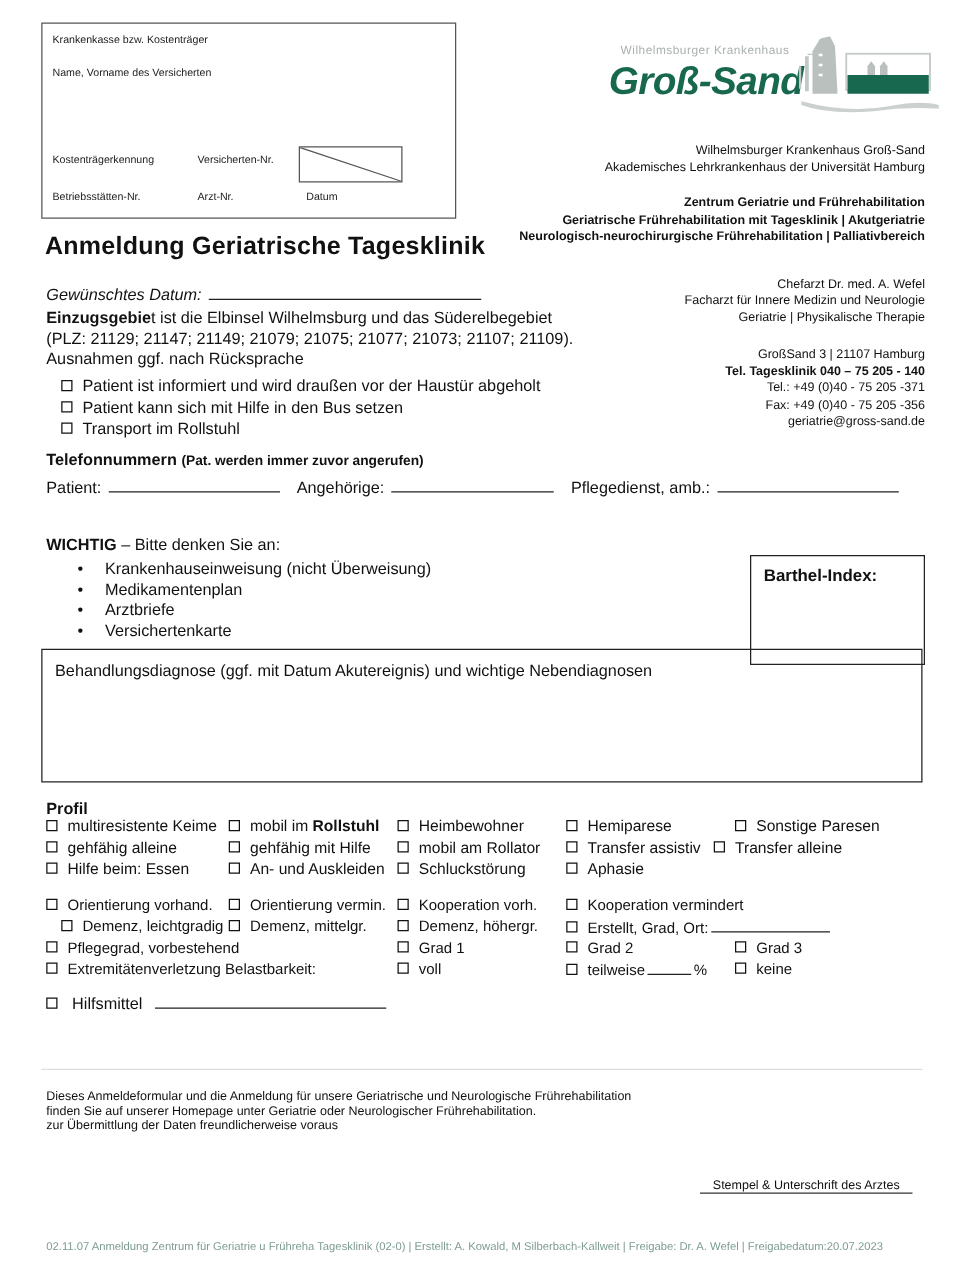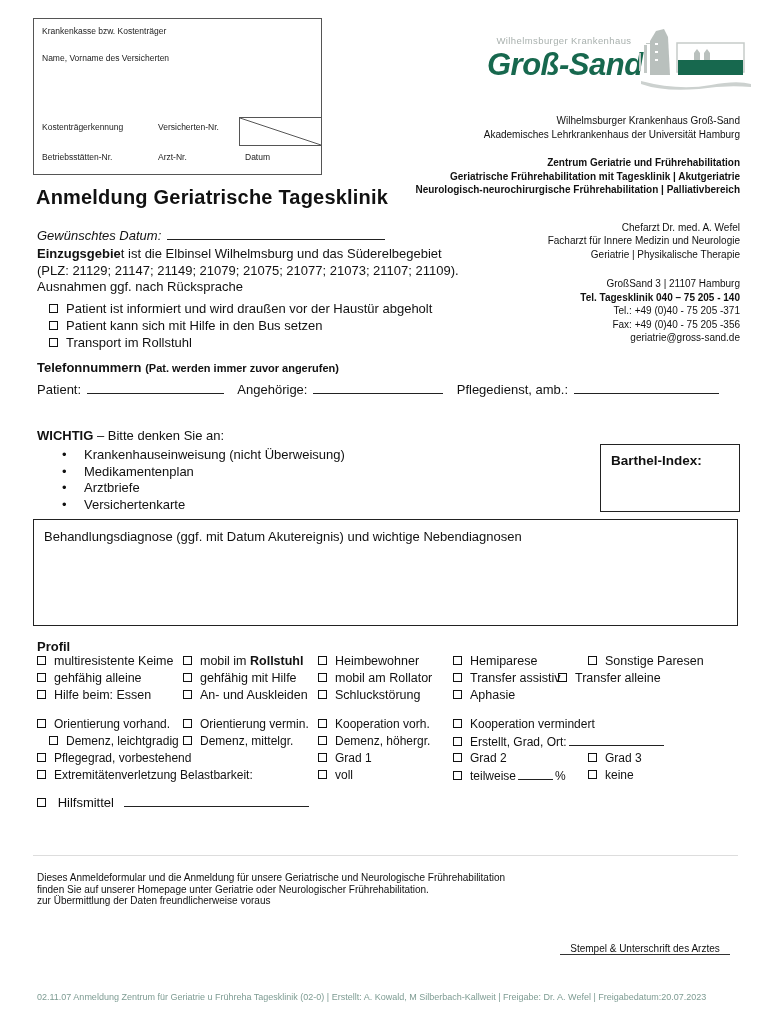--- a/index.html
+++ b/index.html
@@ -1,21 +1,21 @@
 <!DOCTYPE html>
 <html><head>
 <meta charset="utf-8">
 <style>
   * { margin:0; padding:0; box-sizing:border-box; }
   html,body { background:#ffffff; }
   #page { position:relative; width:770px; height:1024px; background:#fff;
           font-family:"Liberation Sans", sans-serif; color:#111; overflow:hidden; }
 
   
-  #insurance-box { position:absolute; left:33px; top:18px; width:289px; height:157px; border:1px solid #555; }
+  #insurance-box { position:absolute; left:33px; top:18px; width:332px; height:157px; border:1px solid #555; }
   .ins-label { position:absolute; font-size:8.5px; color:#222; white-space:nowrap; }
   #diagonal-box { position:absolute; left:205px; top:98px; width:83px; height:29px; border:1px solid #555; }
   #diagonal-box svg { display:block; }
 
   
   #logo { position:absolute; left:487px; top:35px; width:154px; }
   #logo-top { font-size:9.5px; color:#a9b1ae; letter-spacing:0.4px; text-align:center; white-space:nowrap; }
   #logo-rule { position:absolute; left:646px; top:43px; width:10px; height:1px; background:#c2c8c5; }
   #logo-name { font-size:31px; font-weight:bold; font-style:italic; color:#17684e; letter-spacing:-0.5px; margin-top:1px; white-space:nowrap; }
   #logo-building { position:absolute; left:639px; top:29px; }
@@ -34,21 +34,21 @@
   #transport { position:absolute; left:37px; top:301px; font-size:13px; }
   .cb { display:inline-block; width:9px; height:9px; border:1.3px solid #111; margin-right:8px; flex:none; }
   .cbline { height:17px; white-space:nowrap;padding-left:12px; }
   #phone-head { position:absolute; left:37px; top:360px; font-size:13px; font-weight:bold; }
   #phone-head .note { font-size:11px; }
   #phone-line { position:absolute; left:37px; top:382px; font-size:13px; white-space:nowrap; }
   .grp { margin-left:8px; }
   #wichtig { position:absolute; left:37px; top:428px; font-size:13px;text-align:center; }
   #bullets { position:absolute; left:62px; top:447px; font-size:13px; line-height:16.5px; }
   .bullet-dot { display:inline-block; width:22px; }
-  #barthel { position:absolute; left:600px; top:444px; width:140px; height:68px; border:1.5px solid #222; }
+  #barthel { position:absolute; left:600px; top:444px; width:140px; height:88px; border:1.5px solid #222; }
   #barthel span { position:absolute; left:10px; top:8px; font-weight:bold; font-size:13.5px; }
   #diagnose { position:absolute; left:33px; top:519px; width:705px; height:107px; border:1.5px solid #222; }
   #diagnose span { position:absolute; left:10px; top:9px; font-size:13px; }
   #profil-head { position:absolute; left:37px; top:639px; font-size:13px; font-weight:bold; }
   .cbgrid { position:absolute; width:710px; }
   #grid1 { left:37px; top:654px; font-size:12.5px; }
   #grid2 { left:37px; top:717px; font-size:12px; }
   .cbrow { position:relative; height:17px; }
   .cbcell { position:absolute; top:0; white-space:nowrap; }
   #hilfsmittel { position:absolute; left:37px; top:795px; font-size:13px; white-space:nowrap; }
@@ -169,21 +169,21 @@
         <span class="cbcell" style="left: 146px;"><span class="cb"></span><span>mobil im </span><b>Rollstuhl</b></span>
         <span class="cbcell" style="left: 281px;"><span class="cb"></span><span>Heimbewohner</span></span>
         <span class="cbcell" style="left: 416px;"><span class="cb"></span><span>Hemiparese</span></span>
         <span class="cbcell" style="left: 551px;"><span class="cb"></span><span>Sonstige Paresen</span></span>
       </div>
       <div class="cbrow">
         <span class="cbcell" style="left: 0px;"><span class="cb"></span><span>gehfähig alleine</span></span>
         <span class="cbcell" style="left: 146px;"><span class="cb"></span><span>gehfähig mit Hilfe</span></span>
         <span class="cbcell" style="left: 281px;"><span class="cb"></span><span>mobil am Rollator</span></span>
         <span class="cbcell" style="left: 416px;"><span class="cb"></span><span>Transfer assistiv</span></span>
-        <span class="cbcell" style="left: 521px;"><span class="cb"></span><span>Transfer alleine</span></span>
+        <span class="cbcell" style="left: 534px;"><span class="cb"></span><span>Transfer alleine</span></span>
       </div>
       <div class="cbrow">
         <span class="cbcell" style="left: 0px;"><span class="cb"></span><span>Hilfe beim: Essen</span></span>
         <span class="cbcell" style="left: 146px;"><span class="cb"></span><span>An- und Auskleiden</span></span>
         <span class="cbcell" style="left: 281px;"><span class="cb"></span><span>Schluckstörung</span></span>
         <span class="cbcell" style="left: 416px;"><span class="cb"></span><span>Aphasie</span></span>
       </div>
     </div>
   <div class="cbgrid" id="grid2">
       <div class="cbrow">

